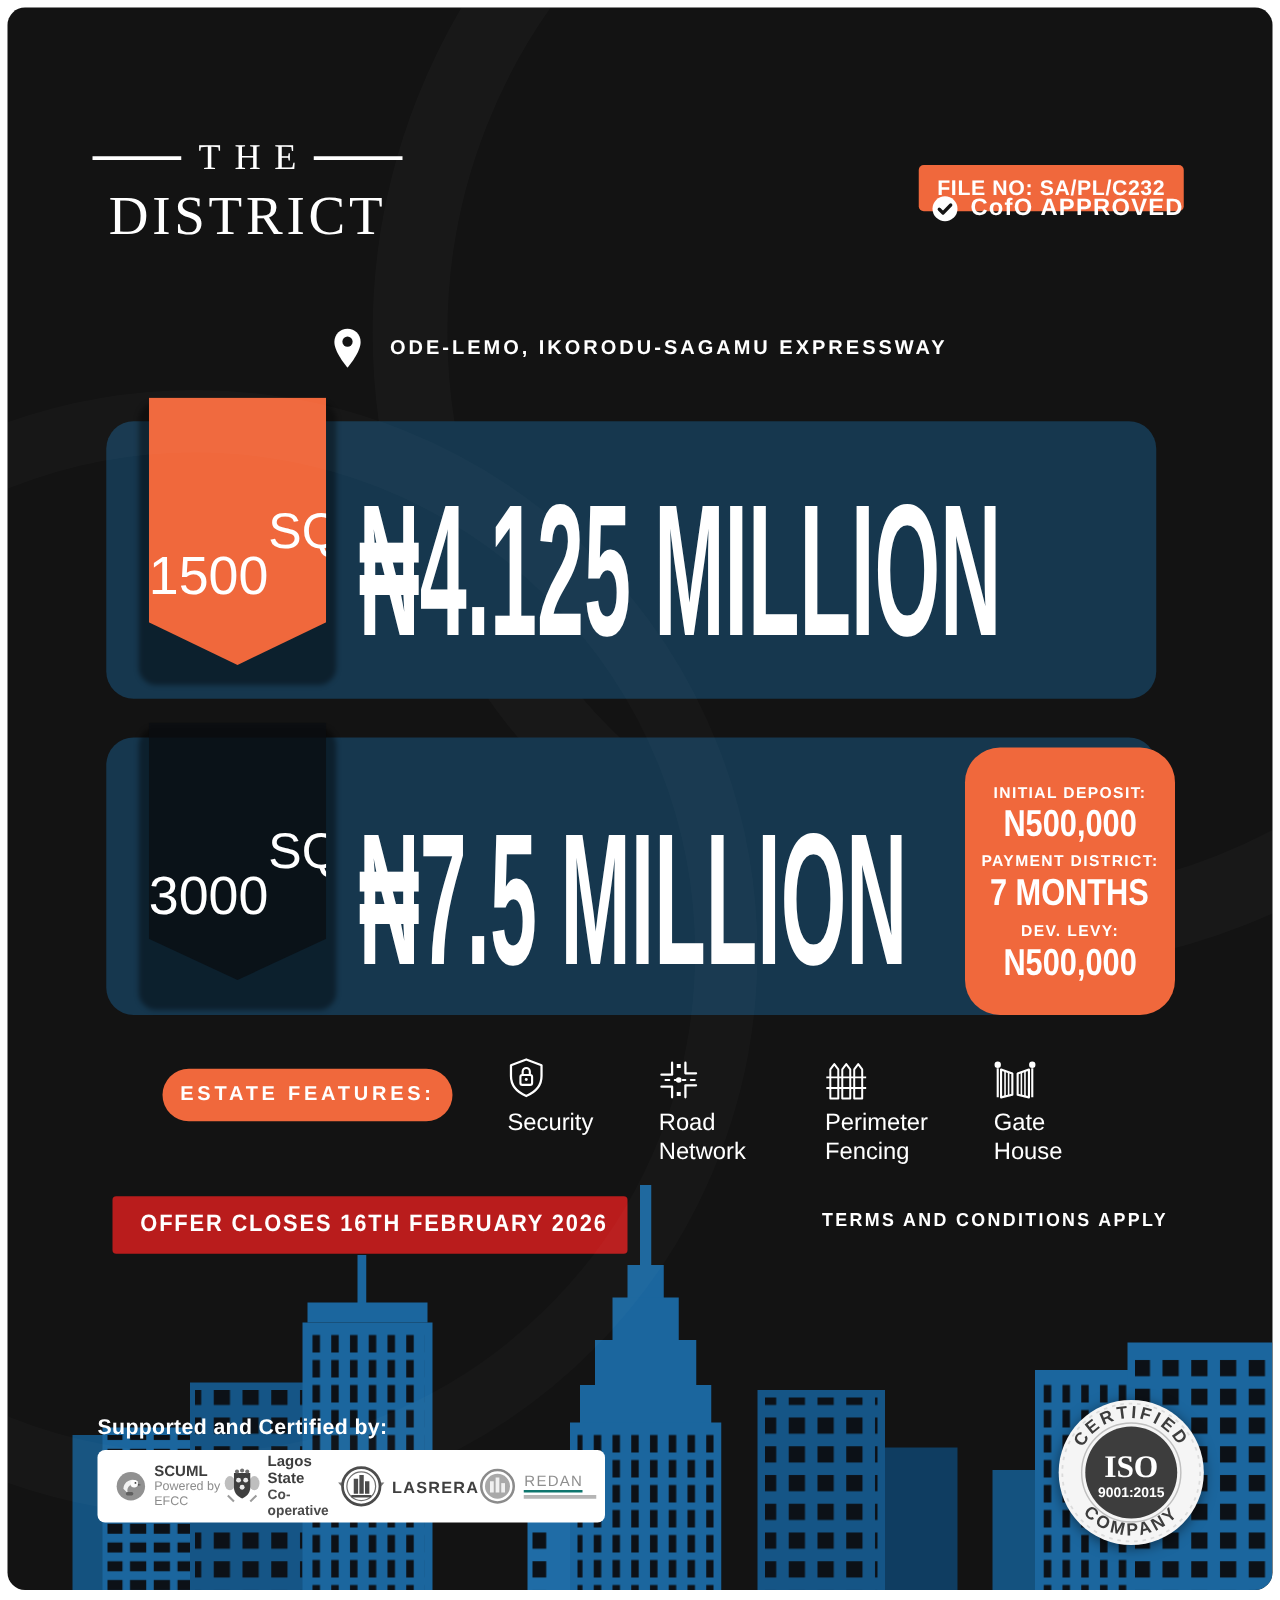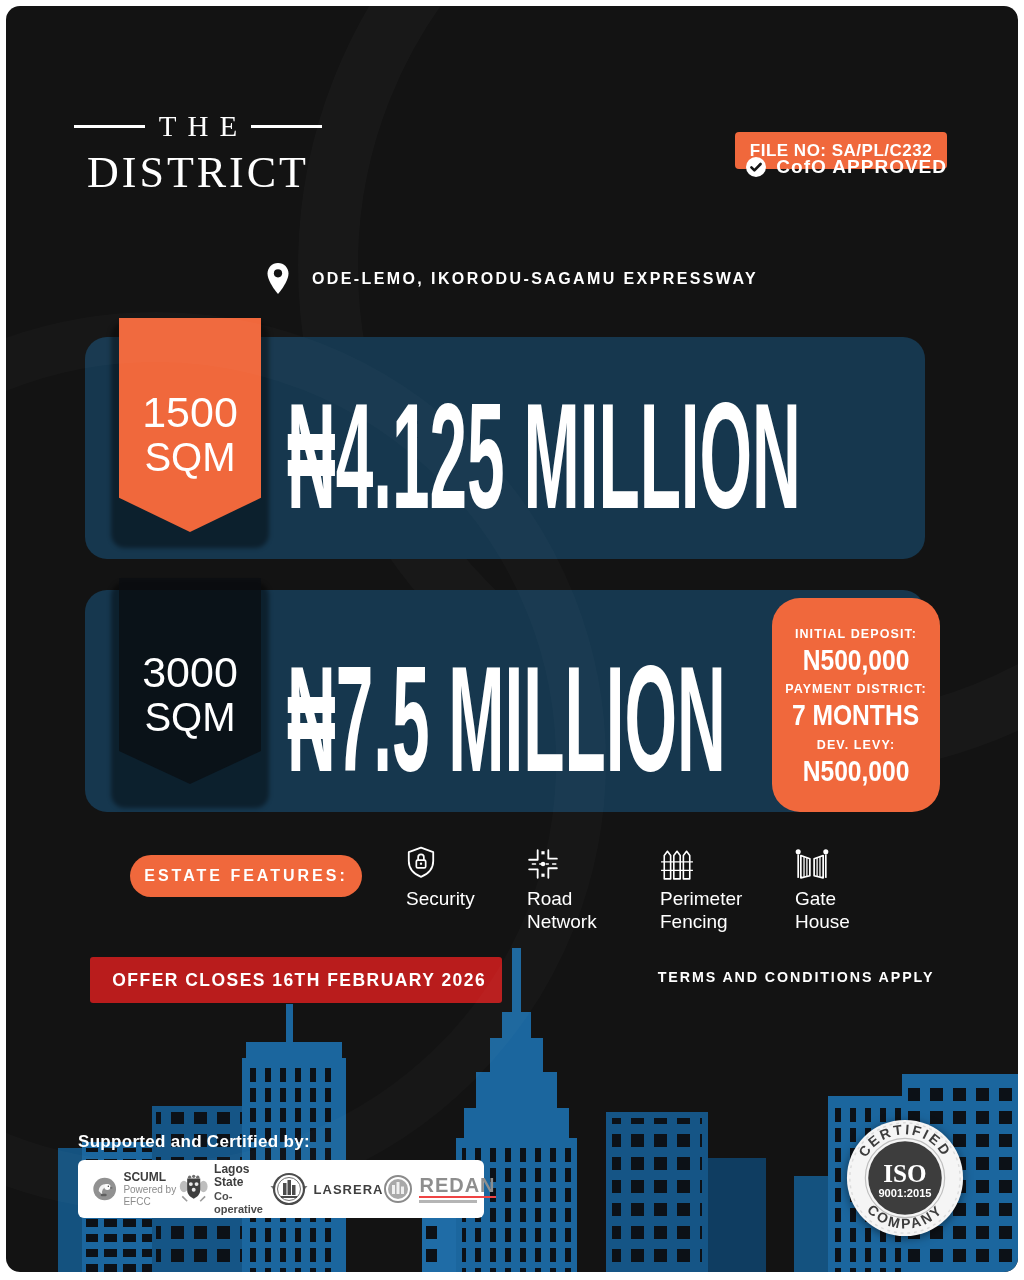--- a/index.html
+++ b/index.html
@@ -34,21 +34,21 @@
   
   .card{position:absolute;left:79px;width:840px;height:222px;background:#16374E;border-radius:22px;}
   .card1{top:331px;}
   .card2{top:584px;}
   .ribbon-shadow{position:absolute;width:158px;height:226px;border-radius:14px;
     background:rgba(0,0,0,0.42);filter:blur(2px);}
   .rs1{left:105px;top:316px;}
   .rs2{left:105px;top:576px;}
   .ribbon{position:absolute;width:142px;color:#fff;
     clip-path:polygon(0 0,100% 0,100% 84%,50% 100%,0 84%);
-    display:flex;flex-direction:column;align-items:center;text-align:center;}
+    display:flex;flex-direction:row;align-items:center;text-align:center;}
   .ribbon1{left:113px;top:312px;height:214px;background:#F0683C;}
   .ribbon2{left:113px;top:572px;height:206px;background:rgba(10,13,16,0.72);}
   .ribbon-size{margin-top:72px;font-size:43px;line-height:1.04;font-weight:400;}
   .ribbon-unit{font-size:40px;line-height:1.1;font-weight:400;}
   .price{position:absolute;white-space:nowrap;color:#fff;font-weight:bold;font-size:150px;
     line-height:1;transform:scaleX(0.45);transform-origin:left center;letter-spacing:0;}
   .price1{left:281px;top:375px;}
   .price2{left:281px;top:638px;}
 
   .panel{position:absolute;left:766px;top:592px;width:168px;height:214px;background:#F0683C;
@@ -83,22 +83,22 @@
     letter-spacing:.3px;}
   .cert-bar{position:absolute;left:72px;top:1154px;width:406px;height:58px;background:#fff;
     border-radius:6px;display:flex;align-items:center;justify-content:space-between;
     padding:0 14px;box-sizing:border-box;}
   .logo-group{display:flex;align-items:center;gap:6px;}
   .logo-text .lt1{font-size:12px;font-weight:bold;color:#3a3a3a;line-height:1.15;}
   .logo-text .lt2{font-size:10px;color:#8a8a8a;line-height:1.15;}
   .logo-text .lt2b{font-size:11px;color:#4a4a4a;font-weight:bold;line-height:1.15;}
   .lasrera-name{font-size:13px;color:#3f3f3f;letter-spacing:1px;font-weight:600;}
   .redan-wrap{display:flex;flex-direction:column;align-items:flex-start;}
-  .redan-name{font-size:20px;color:#8e8e8e;font-weight:bold;letter-spacing:1px;
-    border-bottom:2px solid #ef4444;line-height:1.05;}
+  .redan-name{font-size:12px;color:#8e8e8e;font-weight:normal;letter-spacing:1px;
+    border-bottom:2px solid #0f766e;line-height:1.05;}
   .redan-sub{width:58px;height:3px;background:#b5b5b5;margin-top:2px;}
 
   .iso-badge{position:absolute;left:839px;top:1112px;width:120px;height:120px;
     filter:drop-shadow(0 2px 5px rgba(0,0,0,.5));}
 </style>
 </head>
 <body>
 
 <div class="flyer">
 

